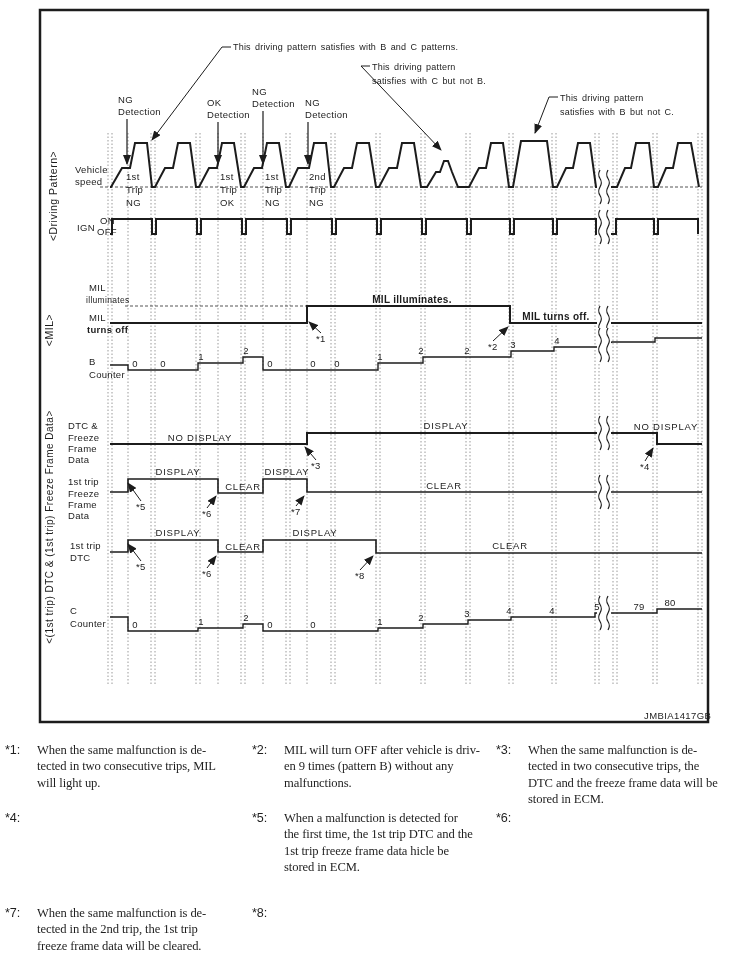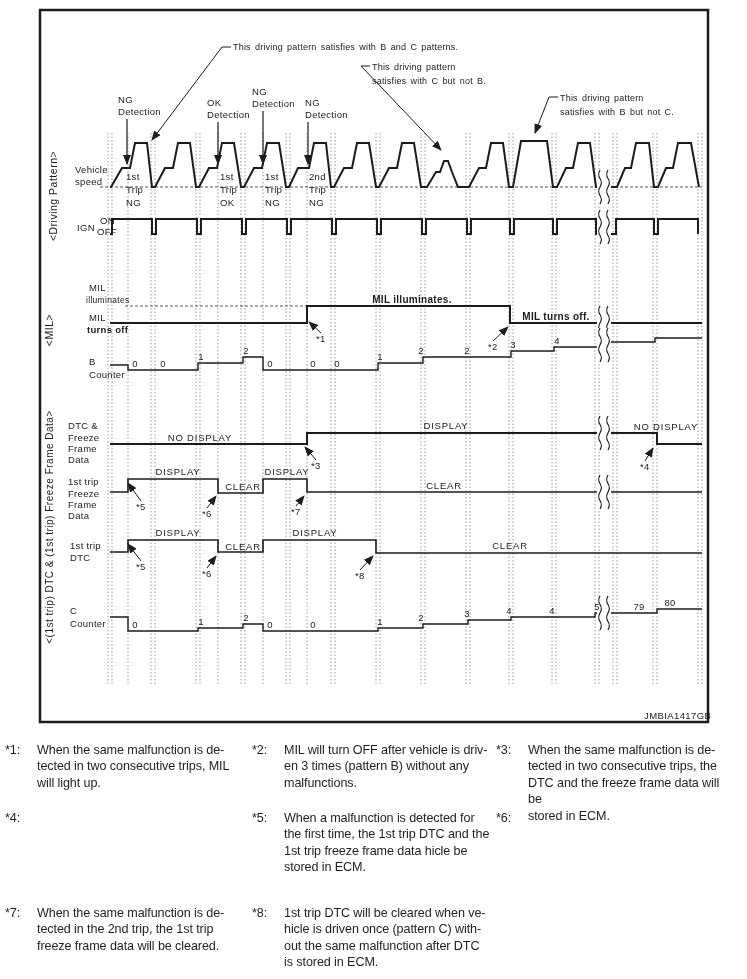--- a/index.html
+++ b/index.html
@@ -4,21 +4,21 @@
 <style>
   html,body{margin:0;padding:0;background:#ffffff;}
   .page{position:relative;width:747px;height:979px;background:#ffffff;overflow:hidden;
         font-family:"Liberation Sans",sans-serif;color:#1f1f1f;}
   .page svg{position:absolute;left:0;top:0;}
   svg text{font-family:"Liberation Sans",sans-serif;}
   #arr path{fill:#1c1c1c;}
   .footnotes{position:absolute;left:0;top:0;width:747px;height:979px;pointer-events:none;}
   .note{position:absolute;display:flex;font-size:12.6px;line-height:16.4px;letter-spacing:-0.1px;}
   .note .marker{width:32px;flex:none;}
-  .note .body{width:208px;white-space:pre-line;}
+  .note .body{width:208px;white-space:pre-line;font-family:Liberation Serif, serif;}
 </style>
 </head>
 <body>
 
 <div class="page">
   <svg width="747" height="727" viewBox="0 0 747 727">
     <defs>
       <marker id="arr" viewBox="0 0 10 8" refX="9" refY="4" markerWidth="10" markerHeight="8" orient="auto-start-reverse" markerUnits="userSpaceOnUse">
         <path d="M0,0 L10,4 L0,8 z"></path>
       </marker>
@@ -236,21 +236,21 @@
   <div class="footnotes">
       <div class="note" style="left: 5px; top: 742px;">
         <span class="marker">*1:</span>
         <div class="body">When the same malfunction is de-
 tected in two consecutive trips, MIL
 will light up.</div>
       </div>
       <div class="note" style="left: 252px; top: 742px;">
         <span class="marker">*2:</span>
         <div class="body">MIL will turn OFF after vehicle is driv-
-en 3 times (pattern B) without any
+en 9 times (pattern B) without any
 malfunctions.</div>
       </div>
       <div class="note" style="left: 496px; top: 742px;">
         <span class="marker">*3:</span>
         <div class="body">When the same malfunction is de-
 tected in two consecutive trips, the
 DTC and the freeze frame data will be
 stored in ECM.</div>
       </div>
       <div class="note" style="left: 5px; top: 810px;">
@@ -267,19 +267,15 @@
         <span class="marker">*6:</span>
       </div>
       <div class="note" style="left: 5px; top: 905px;">
         <span class="marker">*7:</span>
         <div class="body">When the same malfunction is de-
 tected in the 2nd trip, the 1st trip
 freeze frame data will be cleared.</div>
       </div>
       <div class="note" style="left: 252px; top: 905px;">
         <span class="marker">*8:</span>
-        <div class="body">1st trip DTC will be cleared when ve-
-hicle is driven once (pattern C) with-
-out the same malfunction after DTC
-is stored in ECM.</div>
       </div>
     </div>
 </div>
 
 </body></html>

